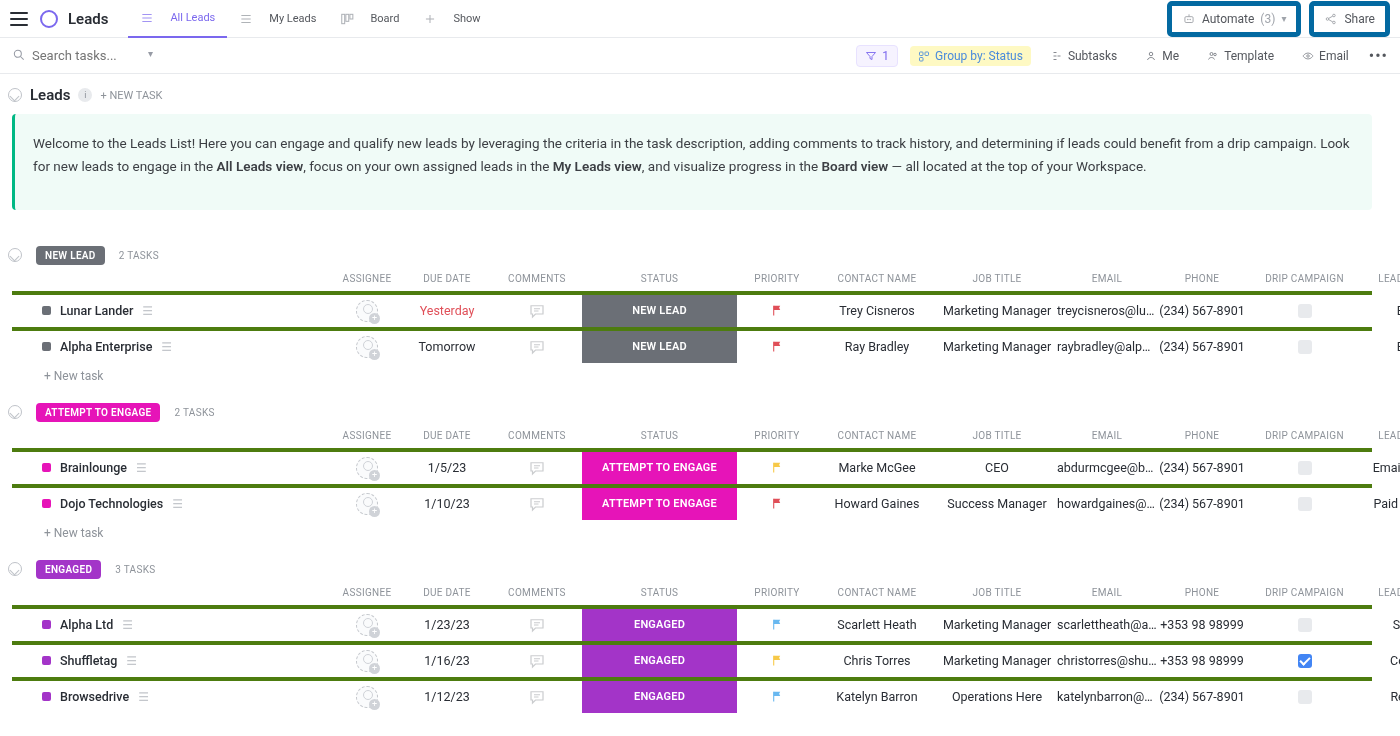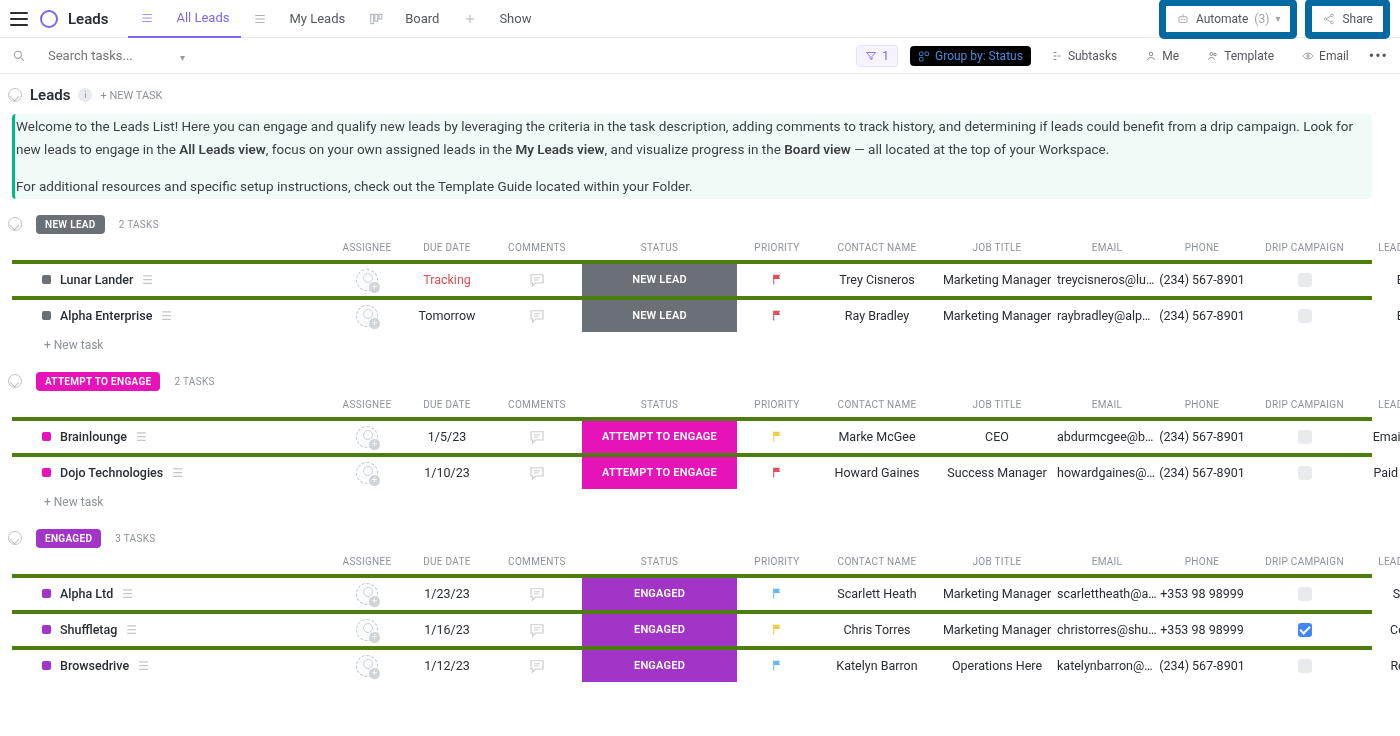--- a/index.html
+++ b/index.html
@@ -2,41 +2,41 @@
 <html><head>
 <meta charset="utf-8">
 <style>
 *{margin:0;padding:0;box-sizing:border-box;font-family:-apple-system,BlinkMacSystemFont,"Segoe UI",Roboto,sans-serif}
 body{background:#fff;color:#292d34;font-size:13px;width:1400px}
 .topbar{display:flex;align-items:center;height:38px;border-bottom:1px solid #e8eaed;padding:0 10px}
 .hamburger{width:18px;height:14px;display:flex;flex-direction:column;justify-content:space-between;cursor:pointer;margin-right:12px}
 .hamburger span{height:2px;background:#292d34;border-radius:1px}
 .logo{width:18px;height:18px;border:2px solid #7b68ee;border-radius:50%;margin-right:10px}
 .page-title{font-weight:600;font-size:15px;margin-right:20px}
-.view-tab{display:flex;align-items:center;padding:0 12px;height:38px;color:#54575d;cursor:pointer;gap:22px;font-size:13px}
+.view-tab{display:flex;align-items:center;padding:0 12px;height:38px;color:#54575d;cursor:pointer;gap:16px;font-size:11px}
 .view-tab.active{color:#7b68ee;border-bottom:2px solid #7b68ee}
 .view-icon{width:14px;height:14px;opacity:.7}
 .spacer{flex:1}
-.btn-chip{display:flex;align-items:center;gap:6px;border:7px solid #0369a1;border-radius:5px;padding:6px 10px;font-size:12px;color:#54575d;cursor:pointer;background:#fff}
+.btn-chip{display:flex;align-items:center;gap:6px;border:5px solid #0369a1;border-radius:5px;padding:6px 10px;font-size:12px;color:#54575d;cursor:pointer;background:#fff}
 .toolbar{display:flex;align-items:center;height:36px;padding:0 12px;border-bottom:1px solid #e8eaed;gap:14px}
-.search-box{display:flex;align-items:flex-end;gap:22px;color:#979ba5;font-size:13px;flex:0 0 160px}
+.search-box{display:flex;align-items:flex-start;gap:6px;color:#979ba5;font-size:13px;flex:0 0 160px}
 .search-box input{border:none;outline:none;font-size:13px;width:110px}
 .toolbar-right{margin-left:auto;display:flex;align-items:center;gap:12px;font-size:12px;color:#54575d}
 .pill{display:flex;align-items:center;gap:5px;padding:3px 8px;border-radius:4px;cursor:pointer}
 .pill.filter{border:1px solid #e8e2ff;color:#7b68ee;background:#f6f3ff}
-.pill.group{background:#000000;color:#4a8bdc}
+.pill.group{background:#fef9c3;color:#4a8bdc}
 .dots{font-size:16px;cursor:pointer;letter-spacing:1px}
 .content{padding:12px 28px 0 12px}
 .heading-row{display:flex;align-items:center;gap:8px;margin-bottom:10px;margin-left:-4px}
 .collapse-circle{width:14px;height:14px;border:1.5px solid #bfc3c9;border-radius:50%;position:relative}
 .collapse-circle::after{content:"";position:absolute;left:2px;top:4px;width:6px;height:6px;border-left:1.5px solid #bfc3c9;border-bottom:1.5px solid #bfc3c9;transform:rotate(-45deg)}
 .heading{font-weight:600;font-size:15px}
 .info-dot{width:14px;height:14px;border-radius:50%;background:#e8eaed;color:#8e939a;font-size:9px;display:flex;align-items:center;justify-content:center}
 .new-task{color:#8e939a;font-size:11px;cursor:pointer}
-.desc-box{background:#f0fbf7;border-left:3px solid #00b884;border-radius:4px;padding:1px;margin-bottom:16px;color:#3c3f44;font-size:13.5px;line-height:1.7}
+.desc-box{background:#f0fbf7;border-left:3px solid #00b884;border-radius:4px;padding:18px;margin-bottom:36px;color:#3c3f44;font-size:13.5px;line-height:1.7}
 .desc-box p{margin-bottom:14px}
 .desc-box b{font-weight:600}
 .desc-box i{font-style:italic}
 .group-block{margin-bottom:14px}
 .group-head{display:flex;align-items:center;gap:14px;margin-bottom:2px;margin-left:-4px}
 .status-pill{font-size:10px;font-weight:600;padding:4px 9px;border-radius:4px;color:#fff;letter-spacing:.3px;text-transform:uppercase}
 .task-count{font-size:10px;color:#8e939a;letter-spacing:.3px}
 .columns{display:grid;grid-template-columns:320px 70px 90px 90px 155px 80px 120px 120px 100px 90px 115px 100px;font-size:10px;color:#8e939a;text-align:center;letter-spacing:.3px;align-items:center;height:24px}
 .columns div:first-child{text-align:left}
 .row{display:grid;grid-template-columns:320px 70px 90px 90px 155px 80px 120px 120px 100px 90px 115px 100px;align-items:center;min-height:32px;border-top:4px solid #4d7c0f;font-size:12.5px;color:#292d34}
@@ -187,21 +187,20 @@
 <div class="content">
   <div class="heading-row">
     <div class="collapse-circle"></div>
     <div class="heading">Leads</div>
     <div class="info-dot">i</div>
     <div class="new-task">+ NEW TASK</div>
   </div>
 
   <div class="desc-box">
     <p><span>Welcome to the Leads List! Here you can engage and qualify new leads by leveraging the criteria in the task description, adding comments to track history, and determining if leads could benefit from a drip campaign. Look for new leads to engage in the </span><b>All Leads view</b><span>, focus on your own assigned leads in the </span><b>My Leads view</b><span>, and visualize progress in the </span><b>Board view</b><span> — all located at the top of your Workspace.</span></p>
-    <p style="margin-bottom:0"><span>For additional resources and specific setup instructions, check out the Template Guide located within your Folder.</span></p>
   </div>
 
   <div id="groups">
       <div class="group-block">
         <div class="group-head">
           <div class="collapse-circle"></div>
           <div class="status-pill" style="background:#6b6f76">NEW LEAD</div>
           <div class="task-count">2 TASKS</div>
         </div>
         <div class="columns">
@@ -220,21 +219,21 @@
         </div>
         <div class="row">
           <div class="task-cell">
             <div class="sq" style="background:#6b6f76"></div>
             <span class="task-name">Lunar Lander</span>
             <span class="desc-mark">☰</span>
           </div>
           <div class="center">
             <div class="avatar"></div>
           </div>
-          <div class="center due-yesterday">Tracking</div>
+          <div class="center due-yesterday">Yesterday</div>
           <div class="center">
             <svg class="comment-icon" viewBox="0 0 24 24">
               <path d="M4 5h16v11H10l-4 4v-4H4z" fill="none" stroke="#6b6f76" stroke-width="1.6"></path>
               <line x1="8" y1="9" x2="16" y2="9" stroke="#6b6f76" stroke-width="1.4"></line>
               <line x1="8" y1="12" x2="14" y2="12" stroke="#6b6f76" stroke-width="1.4"></line>
             </svg>
           </div>
           <div class="status-cell" style="background:#6b6f76">NEW LEAD</div>
           <div class="center">
             <svg class="flag" viewBox="0 0 24 24">

